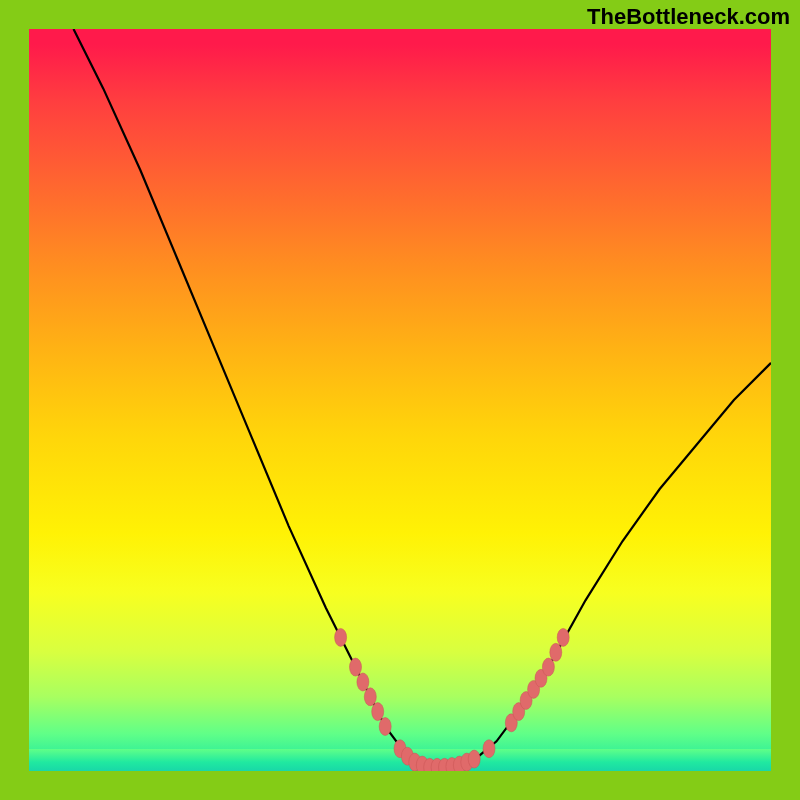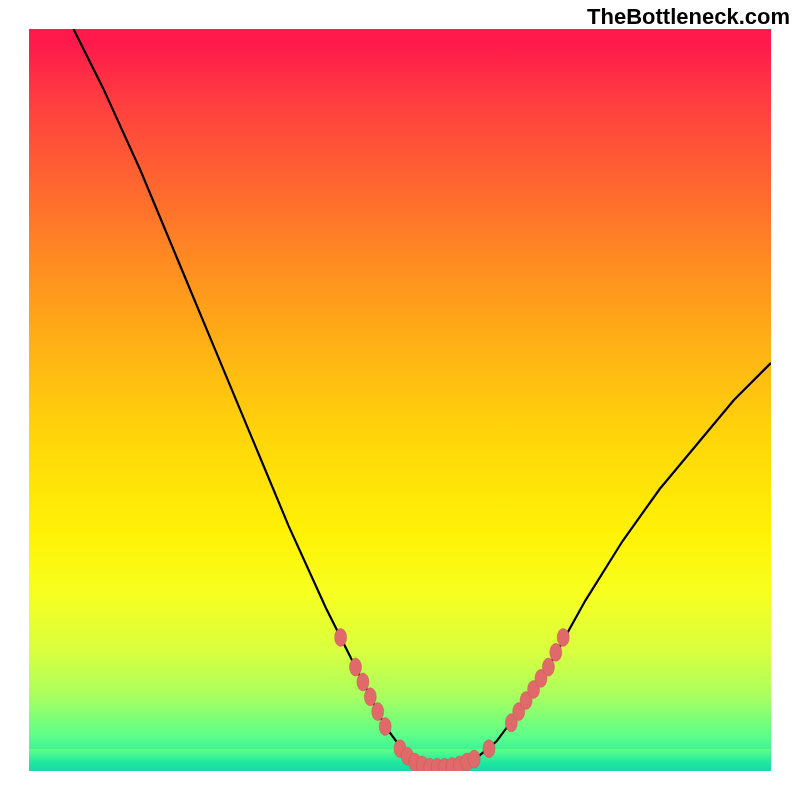--- a/index.html
+++ b/index.html
@@ -8,21 +8,21 @@
     width: 800px;
     height: 800px;
     background: #000;
     overflow: hidden;
     font-family: Arial, Helvetica, sans-serif;
   }
   .outer {
     position: relative;
     width: 800px;
     height: 800px;
-    background: #ffffff;
+    background: #84cc16;
   }
   .watermark {
     position: absolute;
     top: 4px;
     right: 10px;
     color: #000;
     font-size: 22px;
     font-weight: bold;
     
     z-index: 10;

